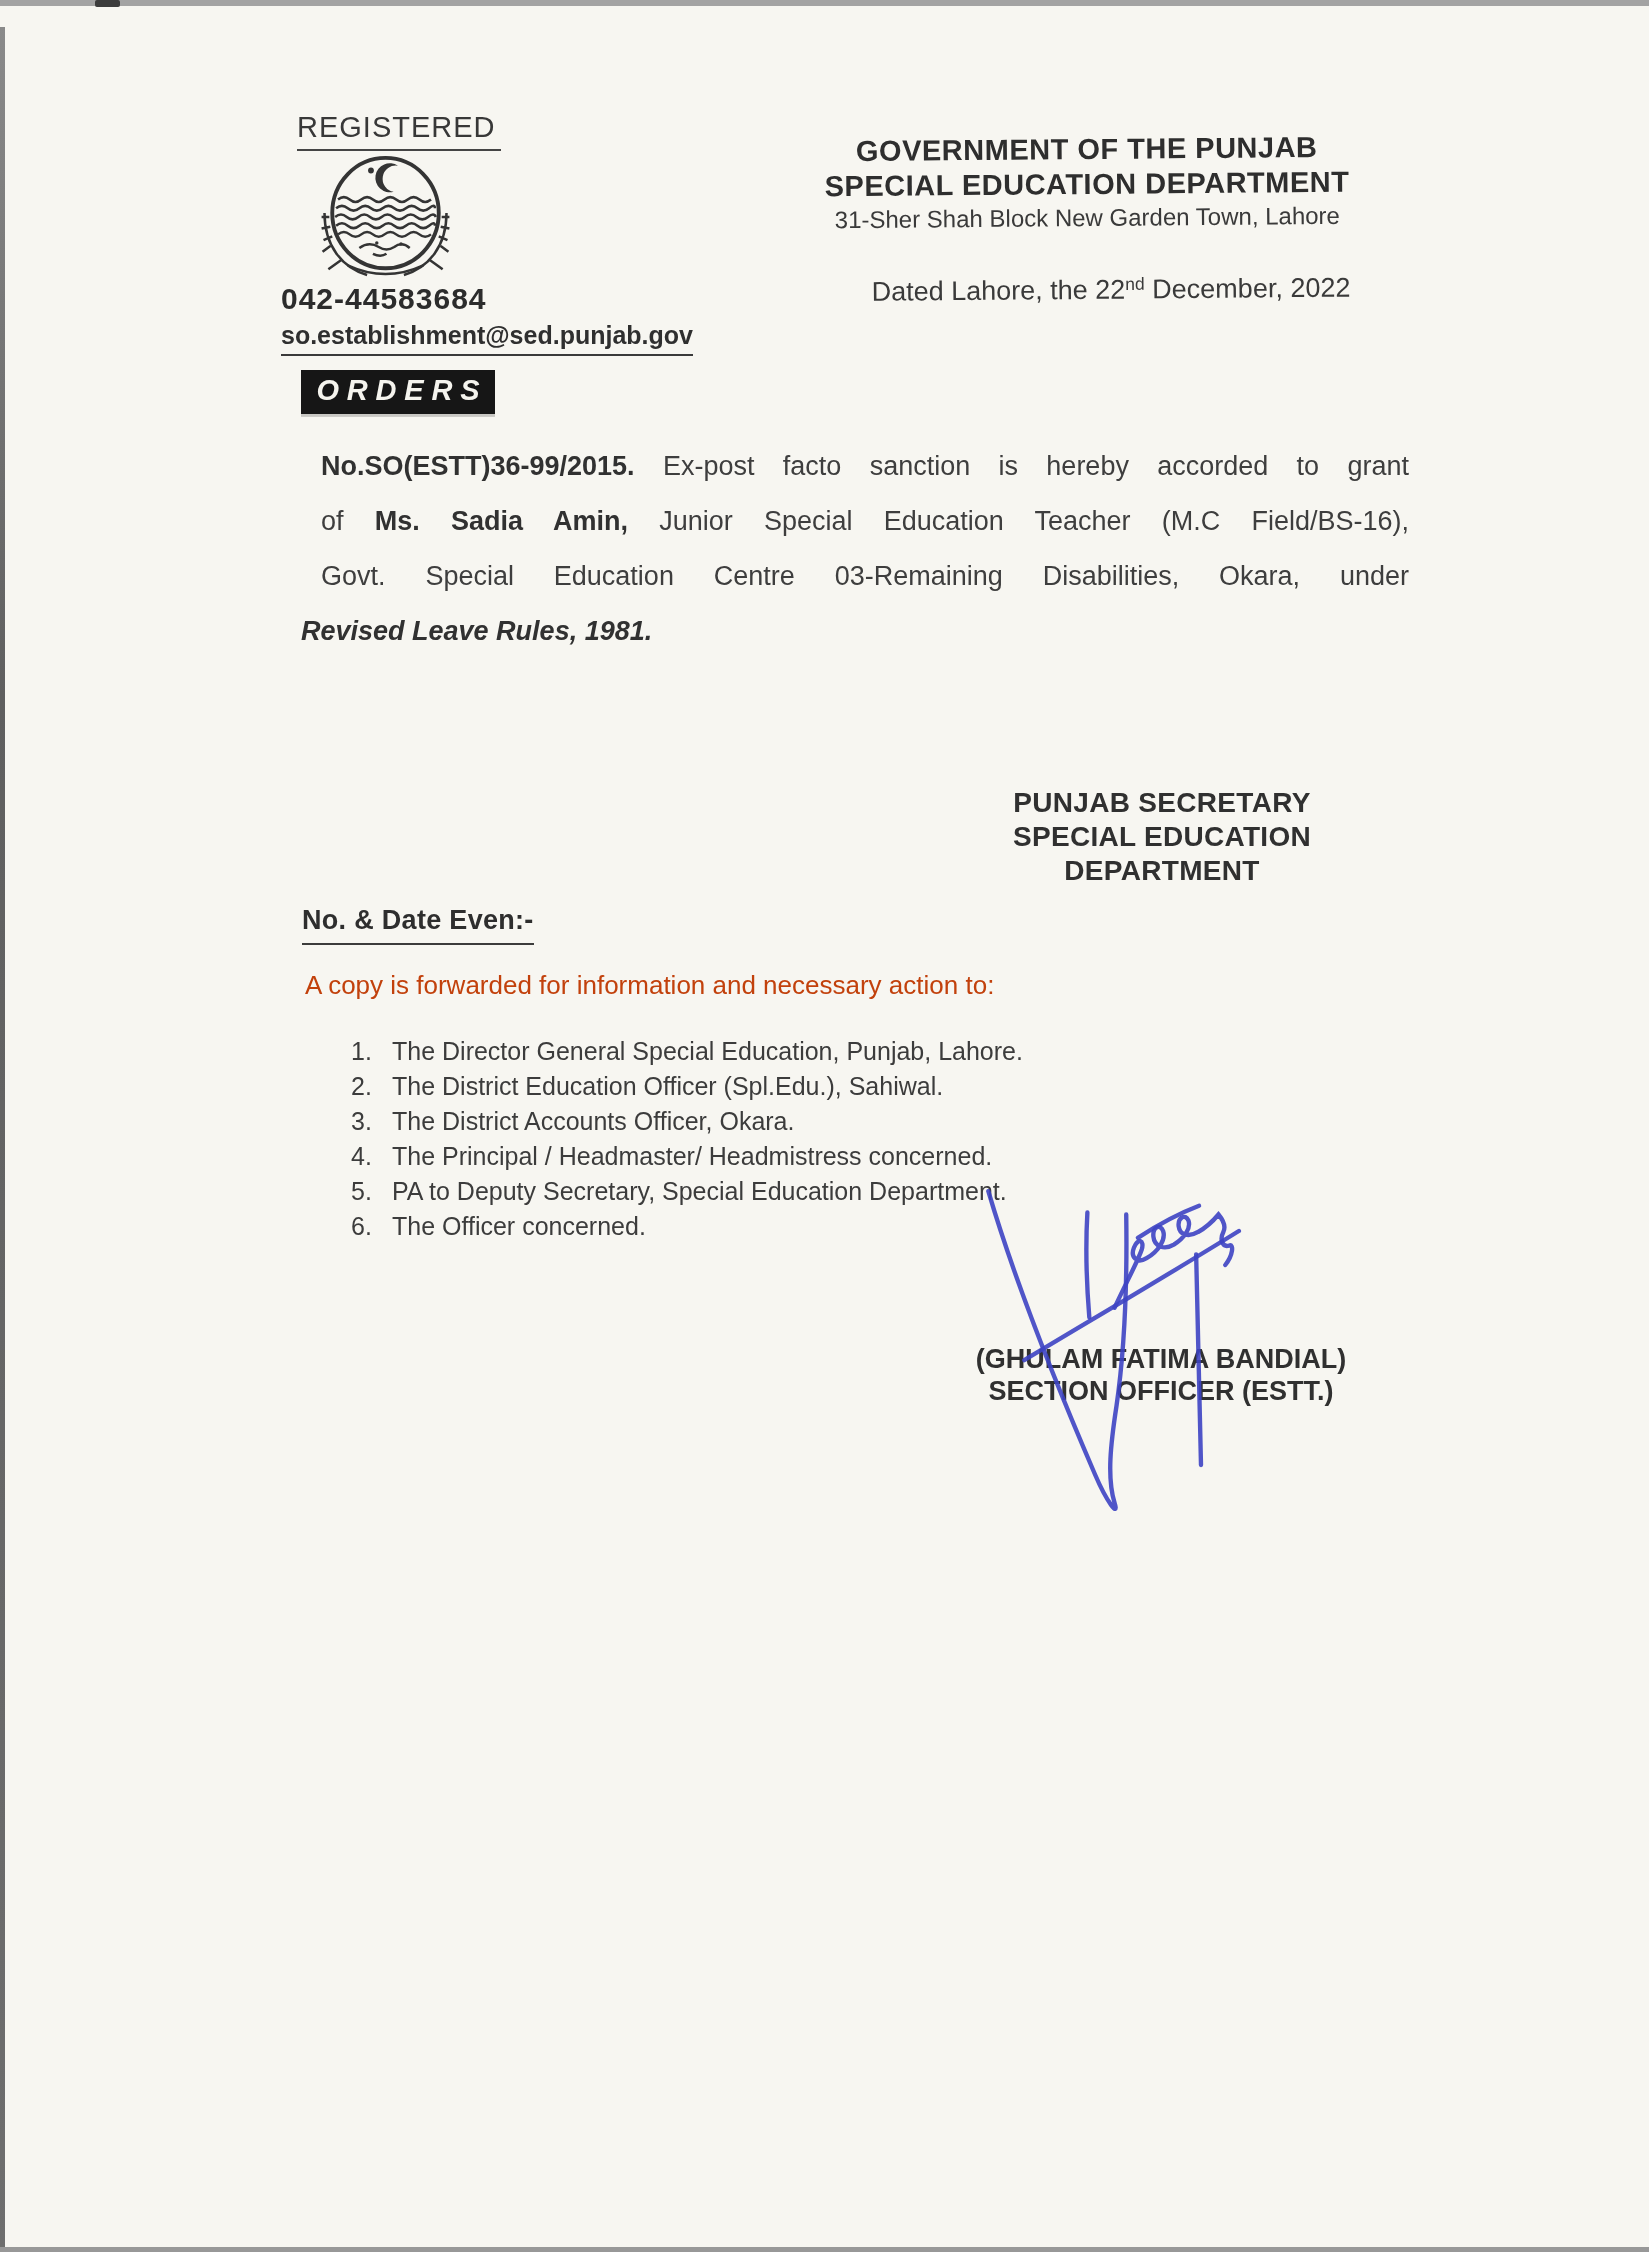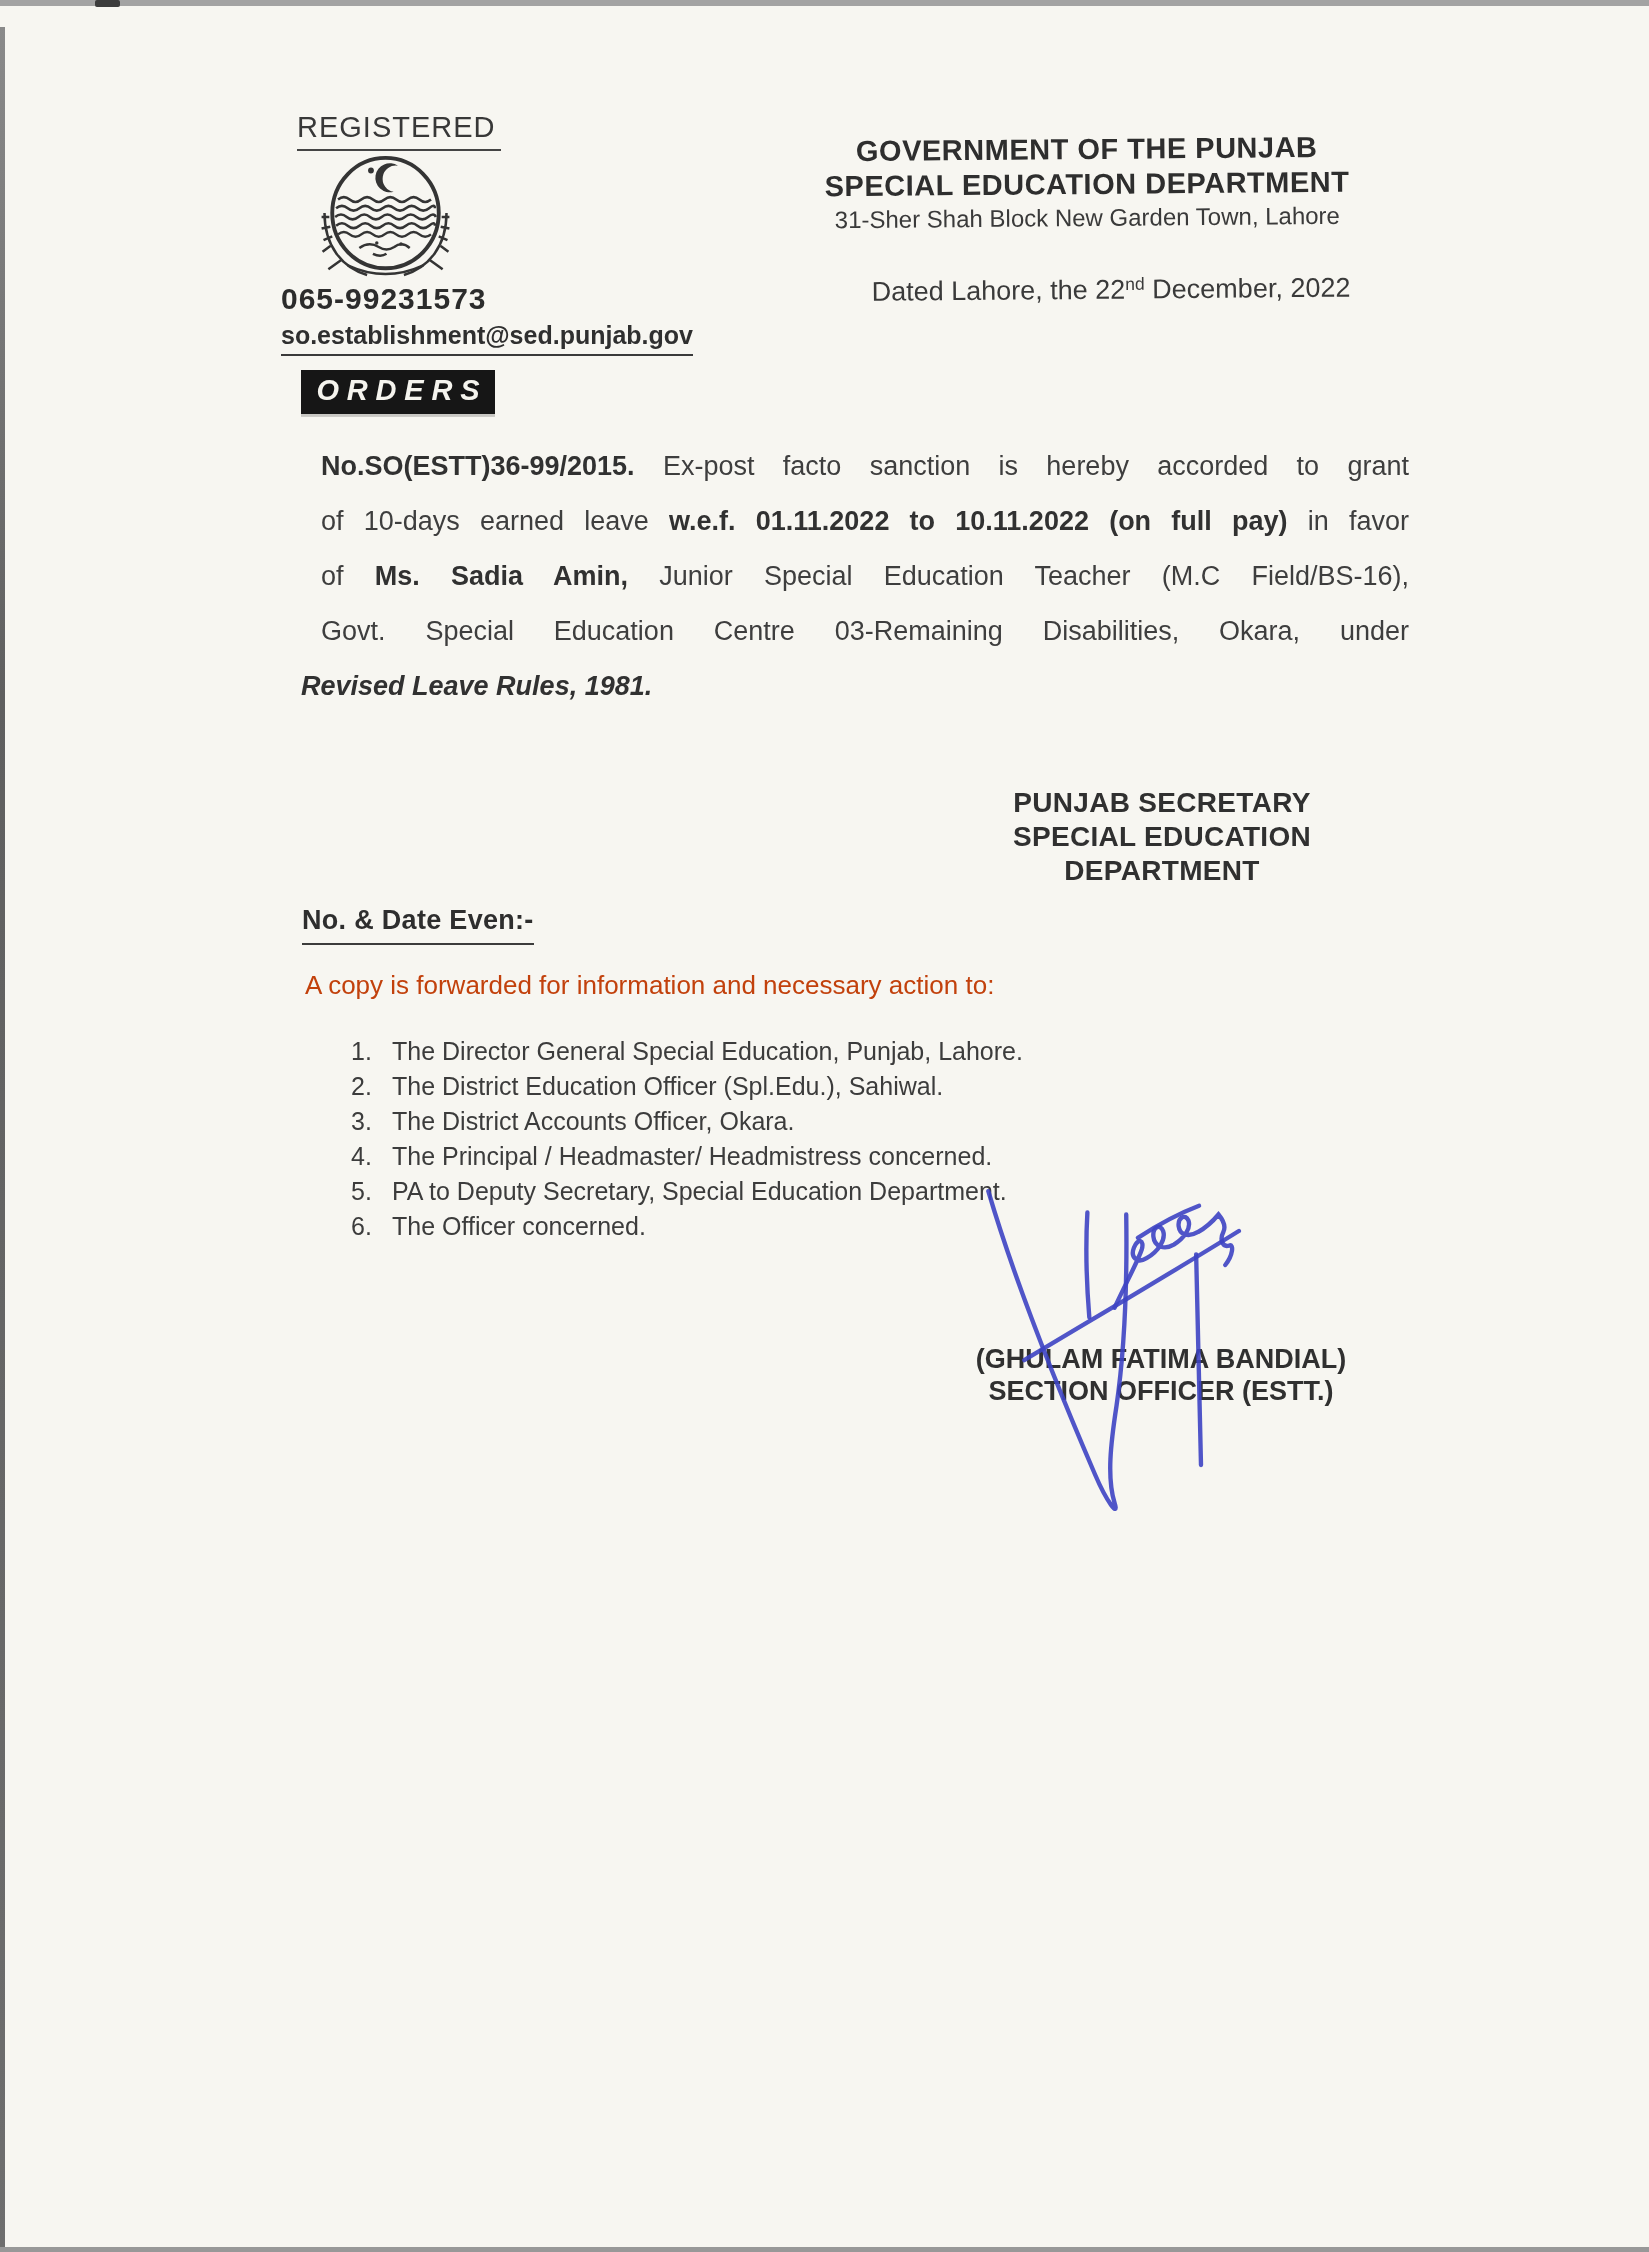--- a/index.html
+++ b/index.html
@@ -103,38 +103,37 @@
     <path class="thin" d="M52 100 q10 -7 20 -1 q8 5 16 0 q8 -6 16 1 m-38 6 q8 4 14 0"></path>
     <circle class="fill" cx="70" cy="95" r="1.8"></circle>
       <circle class="fill" cx="95" cy="96" r="1.8"></circle>
 
     <path class="thin" d="M60 128 C 34 120, 16 98, 16 64 m6 34 l-8 6 m10 -16 l-9 4 m7 -14 l-9 2 m8 -12 l-8 0"></path>
     <path class="thin" d="M98 128 C 124 120, 142 98, 142 64 m-6 34 l8 6 m-10 -16 l9 4 m-7 -14 l9 2 m-8 -12 l8 0"></path>
 
     <path class="thin" d="M40 118 q39 18 78 0 m-84 -6 l-14 10 m104 -10 l14 10"></path>
   </svg>
 
-  <div class="abs phone">065-99231573</div>
+  <div class="abs phone">042-44583684</div>
   <div class="abs email">so.establishment@sed.punjab.gov</div>
 
   <div class="abs gov-header">
     <div class="l1">GOVERNMENT OF THE PUNJAB</div>
     <div class="l2">SPECIAL EDUCATION DEPARTMENT</div>
     <div class="l3">31-Sher Shah Block New Garden Town, Lahore</div>
   </div>
 
   <div class="abs date-line">
     <span>Dated Lahore, the 22</span><sup>nd</sup><span> December, 2022</span>
   </div>
 
   <div class="abs orders">ORDERS</div>
 
   <div class="abs body-block">
       <div class="body-line just"><span class="seg-bold">No.SO(ESTT)36-99/2015.</span><span class="seg-normal"> Ex-post facto sanction is hereby accorded to grant</span></div>
-      <div class="body-line just"><span class="seg-normal">of 10-days earned leave </span><span class="seg-bold">w.e.f. 01.11.2022 to 10.11.2022 (on full pay)</span><span class="seg-normal"> in favor</span></div>
       <div class="body-line just"><span class="seg-normal">of </span><span class="seg-bold">Ms. Sadia Amin,</span><span class="seg-normal"> Junior Special Education Teacher (M.C Field/BS-16),</span></div>
       <div class="body-line just"><span class="seg-normal">Govt. Special Education Centre 03-Remaining Disabilities, Okara, under</span></div>
       <div class="body-line"><span class="seg-bold-italic">Revised Leave Rules, 1981.</span></div>
     </div>
 
   <div class="abs deputy">
     <div>PUNJAB SECRETARY</div>
     <div>SPECIAL EDUCATION</div>
     <div>DEPARTMENT</div>
   </div>

